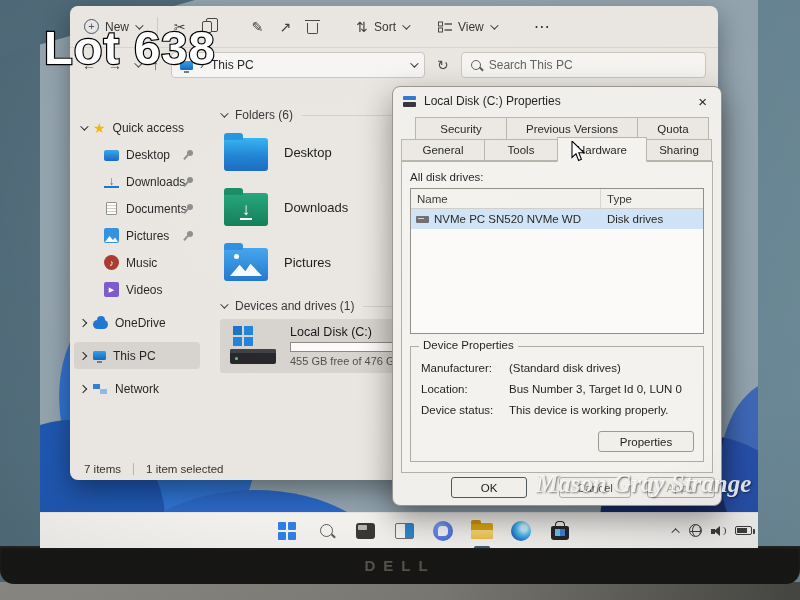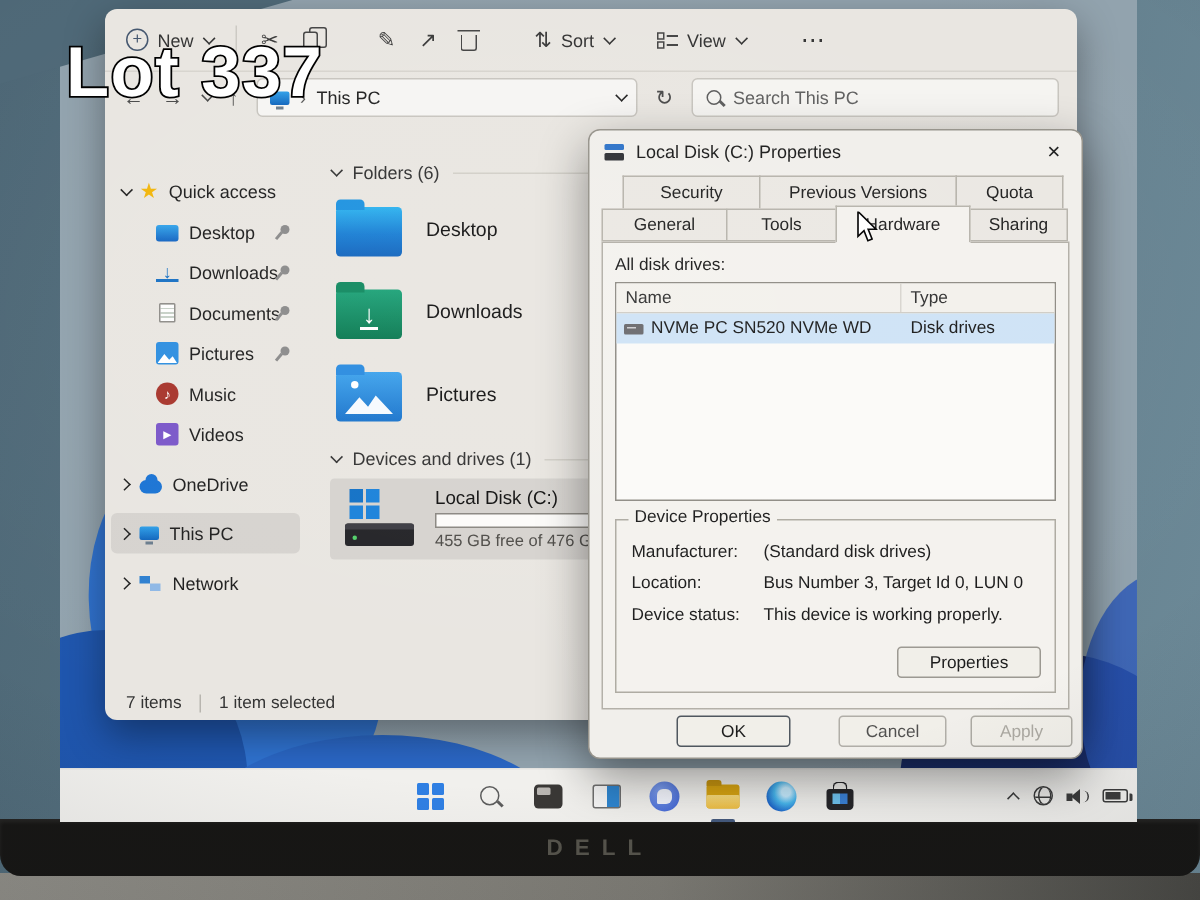--- a/index.html
+++ b/index.html
@@ -509,18 +509,19 @@
     </div>
   </div>
 
   <div class="wall-notch"></div>
 
   <div class="bezel">
     <span class="brand">DELL</span>
   </div>
   <div class="deck"></div>
 
-  <div class="lot">Lot 337</div>
+  <div class="lot">Lot 638</div>
   <div class="mgs">
+    <div class="tagline">Mason Gray Strange</div>
   </div>
 
   <div class="vignette"></div>
 </div>
 
 </body></html>

